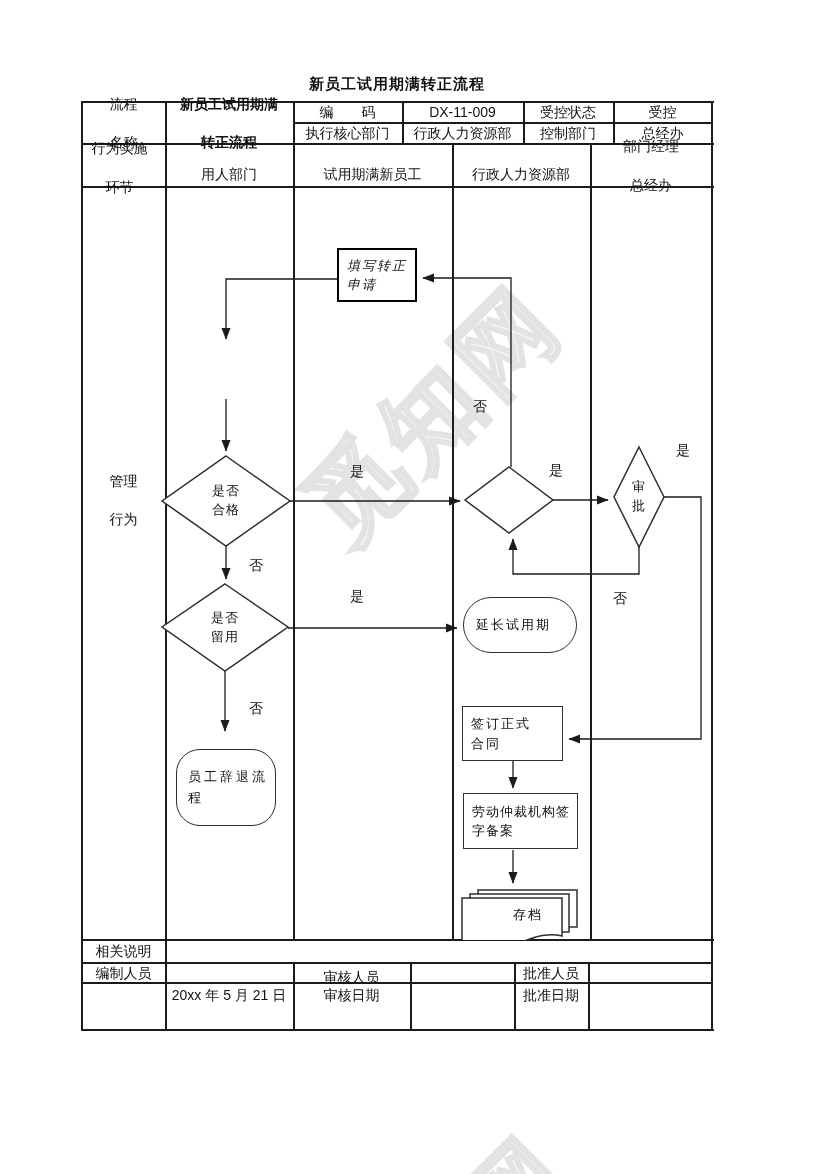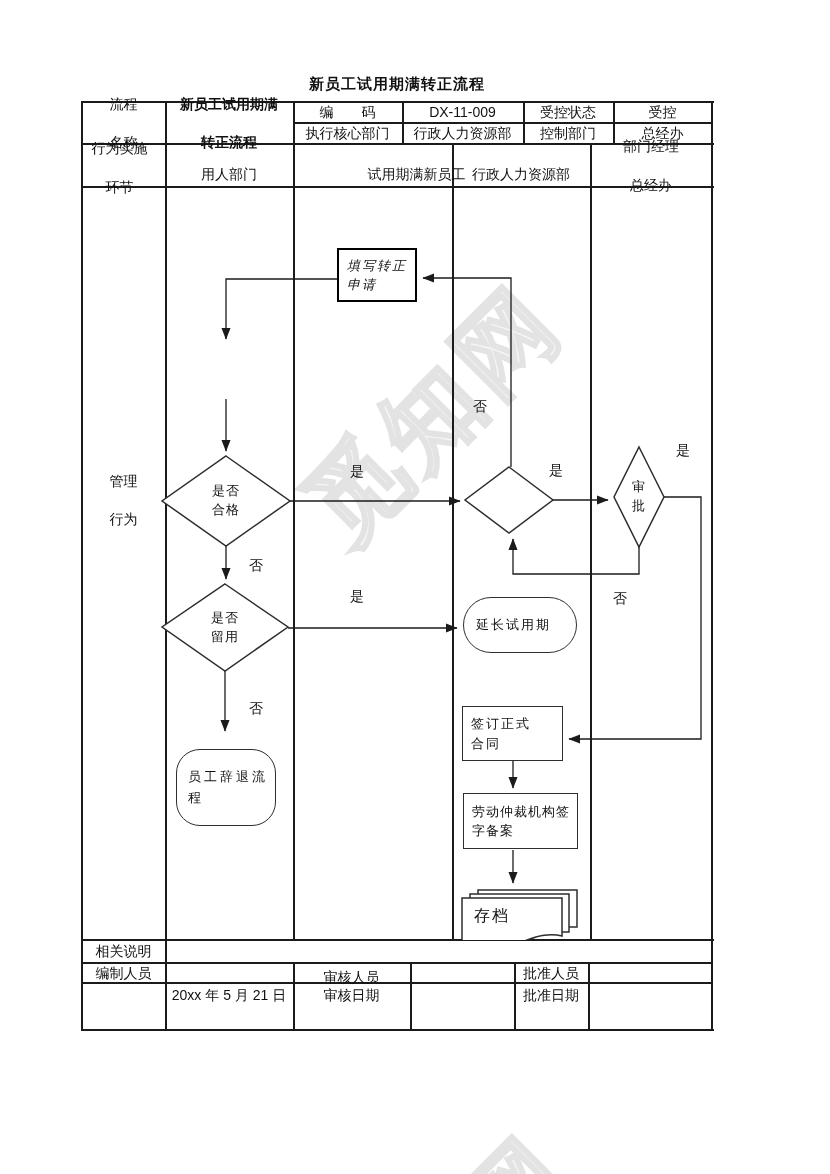--- a/index.html
+++ b/index.html
@@ -26,21 +26,21 @@
   }
   .node.heavy{border:2px solid #000000;font-style:italic;}
   .node.stadium{border-radius:28px;padding-left:12px;}
   .node.round{border-radius:24px;padding-left:11px;letter-spacing:3px;}
   .dtext{
     position:absolute;display:flex;flex-direction:column;align-items:center;justify-content:center;
     font-size:13px;line-height:1.45;letter-spacing:1px;
   }
   .lbl{position:absolute;font-size:14px;transform:translate(-50%,-50%);}
   .flow-svg{position:absolute;left:82px;top:187px;}
-  .archive-label{position:absolute;font-size:16px;letter-spacing:2px;}
+  .archive-label{position:absolute;font-size:13px;letter-spacing:2px;margin-left:39px;}
   .wm{
     position:absolute;display:flex;align-items:center;justify-content:center;
     font-size:96px;font-weight:bold;letter-spacing:8px;
     color:rgba(238,238,238,0.55);-webkit-text-stroke:3px #e3e3e3;
     transform:rotate(-45deg);pointer-events:none;white-space:nowrap;
   }
 </style>
 </head>
 <body>
 
@@ -88,21 +88,21 @@
   <div class="cell" style="left:293px;top:123px;width:109px;height:21px;">执行核心部门</div>
   <div class="cell" style="left:402px;top:123px;width:121px;height:21px;">行政人力资源部</div>
   <div class="cell" style="left:523px;top:123px;width:90px;height:21px;">控制部门</div>
   <div class="cell" style="left:613px;top:123px;width:99px;height:21px;">总经办</div>
 
   <div class="cell col" style="left:82px;top:146px;width:75px;height:43px;">
     <span>行为实施</span>
     <span>环节</span>
   </div>
   <div class="cell bottom" style="left:165px;top:144px;width:128px;height:43px;">用人部门</div>
-  <div class="cell bottom" style="left:293px;top:144px;width:159px;height:43px;margin-left:44px;">试用期满新员工</div>
+  <div class="cell bottom" style="left:293px;top:144px;width:159px;height:43px;">试用期满新员工</div>
   <div class="cell bottom" style="left:452px;top:144px;width:138px;height:43px;">行政人力资源部</div>
   <div class="cell col" style="left:590px;top:144px;width:122px;height:43px;">
     <span>部门经理</span>
     <span>总经办</span>
   </div>
   <div class="cell col" style="left:82px;top:474px;width:83px;height:52px;">
     <span>管理</span>
     <span>行为</span>
   </div>
 

